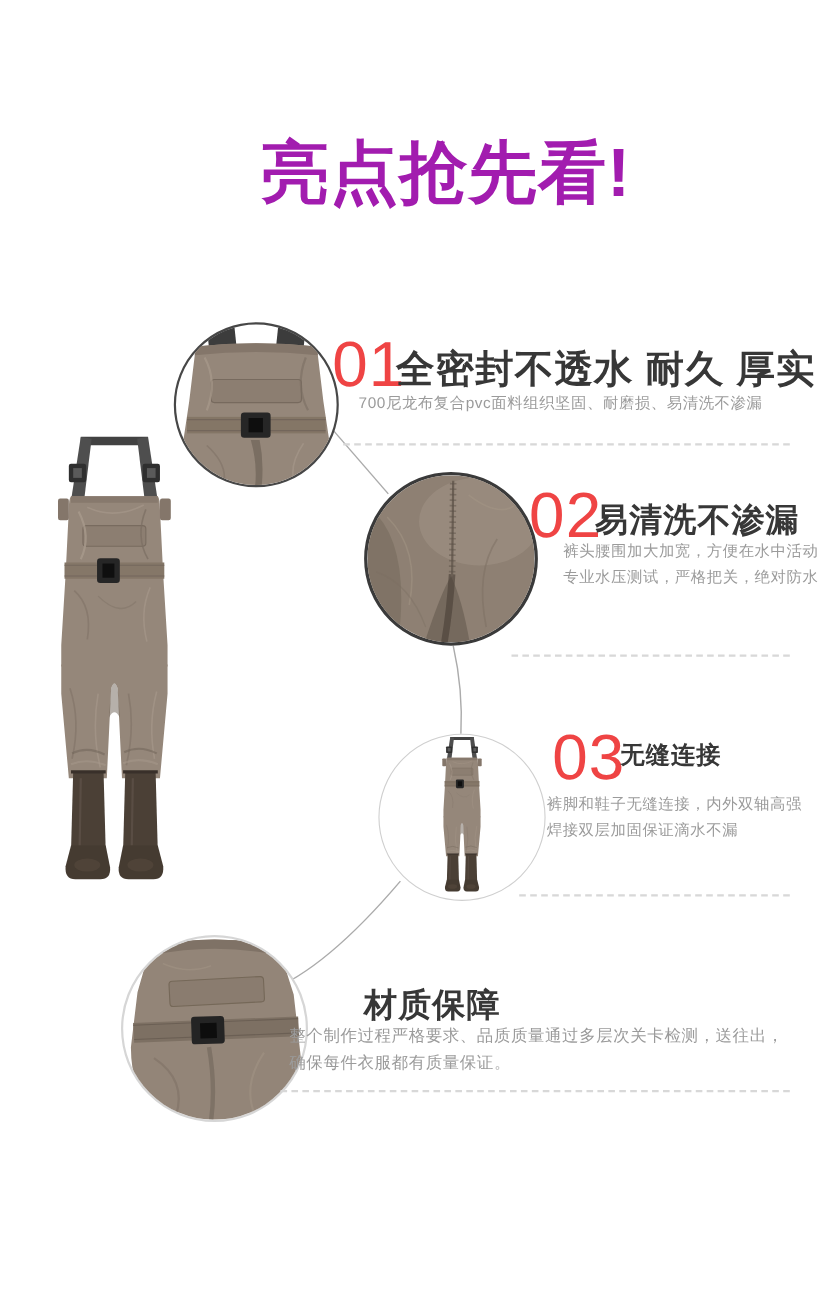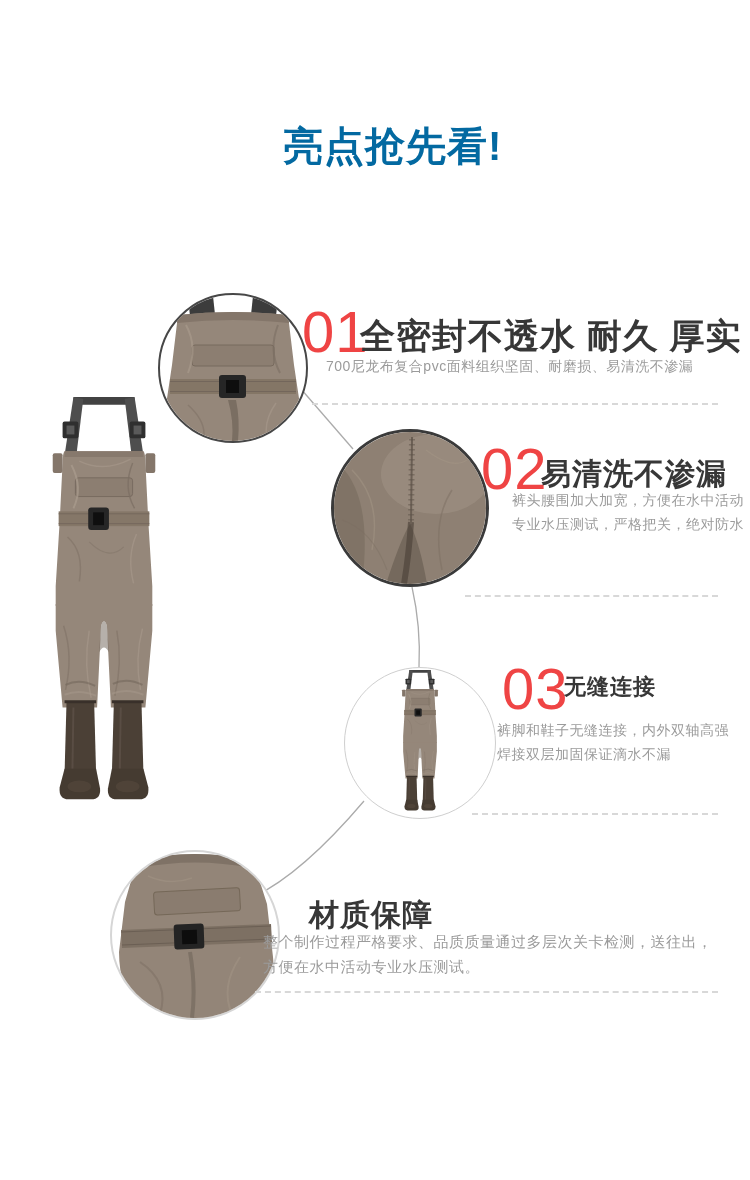--- a/index.html
+++ b/index.html
@@ -4,23 +4,22 @@
 <style>
   html,body{margin:0;padding:0;background:#ffffff;}
   .canvas{
     position:relative;width:750px;height:1180px;margin:0 auto;
     background:#ffffff;overflow:hidden;
     font-family:"Liberation Sans","DejaVu Sans",sans-serif;
   }
   .abs{position:absolute;}
   .page-title{
     left:237px;top:124px;
-    font-size:40px;font-weight:900;color:#0369a1;letter-spacing:1px;line-height:1.1;
+    font-size:62px;font-weight:900;color:#a21caf;letter-spacing:1px;line-height:1.1;
     white-space:nowrap;
-    margin-left:46px;
   }
   .feat-num{
     font-size:58px;font-weight:400;color:#ef4444;line-height:1;letter-spacing:1px;white-space:nowrap;
   }
   .feat-heading{
     font-weight:600;color:#373737;line-height:1;letter-spacing:1px;white-space:nowrap;
   }
   .feat-desc{
     color:#9b9b9b;line-height:24px;letter-spacing:0.5px;
   }
@@ -176,17 +175,17 @@
   <div class="abs feat-num" style="left:481px;top:440px;">02</div>
   <div class="abs feat-heading" style="left:541px;top:459px;font-size:30px;">易清洗不渗漏</div>
   <div class="abs feat-desc" style="left:512px;top:488px;width:240px;font-size:14px;">裤头腰围加大加宽，方便在水中活动专业水压测试，严格把关，绝对防水</div>
   <div class="abs dash" style="left:465px;top:595px;width:253px;"></div>
 
   <div class="abs feat-num" style="left:502px;top:660px;">03</div>
   <div class="abs feat-heading" style="left:564px;top:676px;font-size:22px;">无缝连接</div>
   <div class="abs feat-desc" style="left:497px;top:718px;width:232px;font-size:14px;">裤脚和鞋子无缝连接，内外双轴高强焊接双层加固保证滴水不漏</div>
   <div class="abs dash" style="left:472px;top:813px;width:246px;"></div>
 
-  <div class="abs feat-heading" style="left:309px;top:900px;font-size:30px;">材质保障</div>
-  <div class="abs feat-desc" style="left:263px;top:929px;width:452px;font-size:15px;line-height:25px;">整个制作过程严格要求、品质质量通过多层次关卡检测，送往出，方便在水中活动专业水压测试。</div>
+  <div class="abs feat-heading" style="left:331px;top:900px;font-size:30px;">材质保障</div>
+  <div class="abs feat-desc" style="left:263px;top:929px;width:452px;font-size:15px;line-height:25px;">整个制作过程严格要求、品质质量通过多层次关卡检测，送往出，确保每件衣服都有质量保证。</div>
   <div class="abs dash" style="left:255px;top:991px;width:463px;"></div>
 
 </div>
 
 </body></html>

